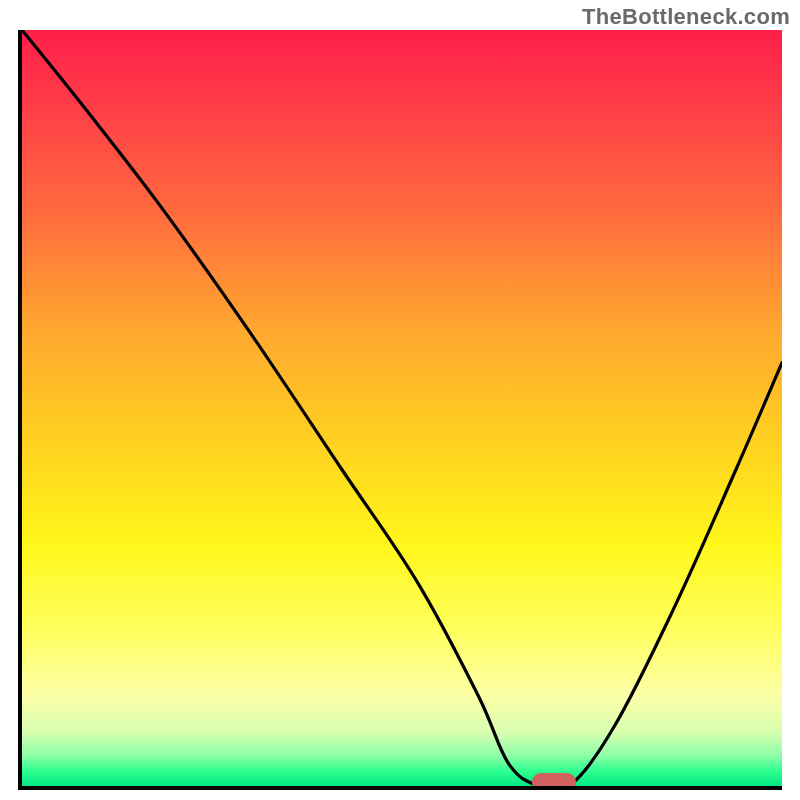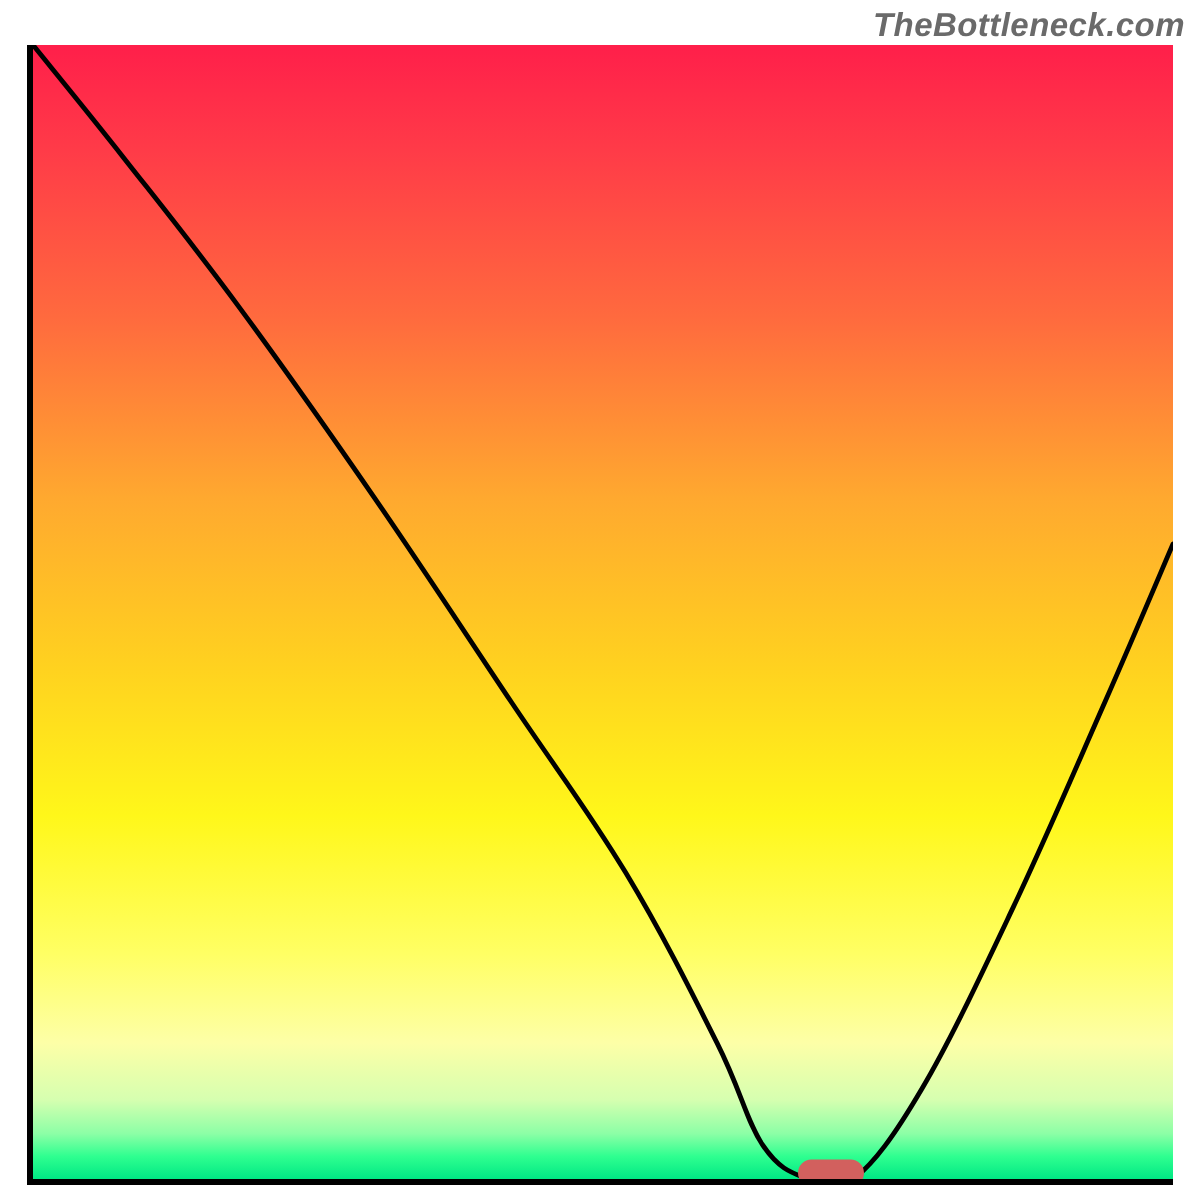--- a/index.html
+++ b/index.html
@@ -7,21 +7,20 @@
     padding: 0;
     width: 800px;
     height: 800px;
     background: #ffffff;
     font-family: Arial, Helvetica, sans-serif;
   }
   .wrap {
     position: relative;
     width: 800px;
     height: 788px;
-    font-style: italic;
   }
   .watermark {
     position: absolute;
     top: 4px;
     right: 10px;
     font-size: 22px;
     font-weight: 600;
     color: #6a6a6a;
     letter-spacing: 0.3px;
   }

